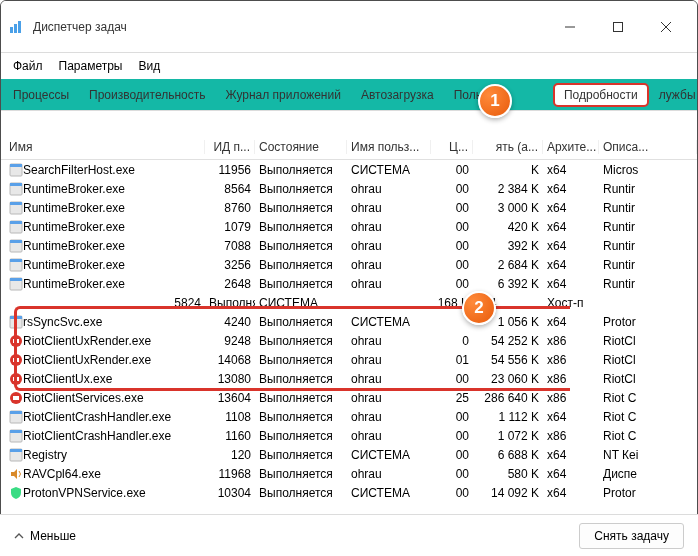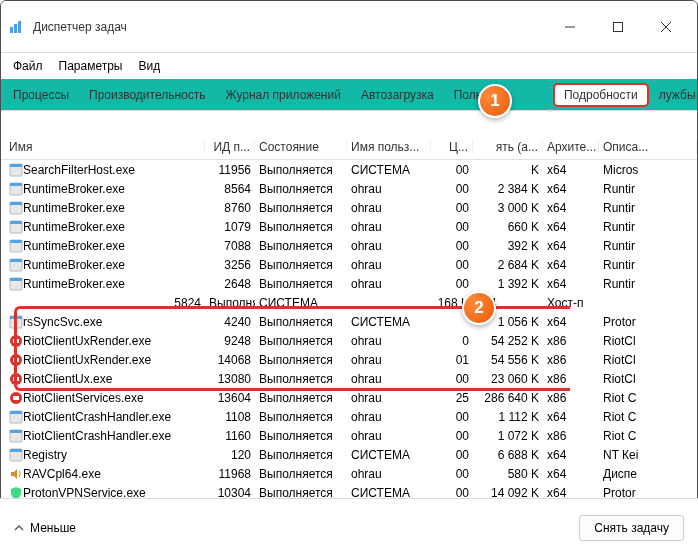--- a/index.html
+++ b/index.html
@@ -19,21 +19,21 @@
   .grid-head, .row { display: grid; grid-template-columns: 200px 50px 92px 84px 42px 70px 56px auto; }
   .grid-head { height: 26px; border-bottom: 1px solid #e0e0e0; align-items: center; font-size: 12px; color: #333; padding-left: 4px; margin-top: 23px; }
   .grid-head .hcell { padding: 0 4px; white-space: nowrap; overflow: hidden; text-overflow: clip; border-right: 1px solid #f0f0f0; }
   .grid-head .hcell.num { text-align: right; }
   .rows { overflow: hidden; }
   .row { height: 19px; align-items: center; font-size: 12px; padding-left: 4px; }
   .cell { padding: 0 4px; white-space: nowrap; overflow: hidden; }
   .cell.num { text-align: right; }
   .cell.name { display: flex; align-items: center; }
   .ficon { width: 14px; height: 14px; flex-shrink: 0; }
-  .footer { position: absolute; bottom: 0; left: 0; right: 0; height: 58px; border-top: 1px solid #dcdcdc; display: flex; align-items: center; justify-content: space-between; padding: 0 14px; background: #fff; }
+  .footer { position: absolute; bottom: 0; left: 0; right: 0; height: 42px; border-top: 1px solid #dcdcdc; display: flex; align-items: center; justify-content: space-between; padding: 0 14px; background: #fff; }
   .fewer { display: flex; align-items: center; gap: 6px; font-size: 12px; }
   .endtask { padding: 5px 14px; border: 1px solid #ccc; border-radius: 3px; background: #fdfdfd; font-size: 12px; }
   .badge { position: absolute; width: 34px; height: 34px; border-radius: 50%; background: radial-gradient(circle at 30% 30%, #ff8a3a, #e85b0c); border: 2px solid #fff; display: flex; align-items: center; justify-content: center; color: #fff; font-weight: bold; font-size: 17px; box-shadow: 0 2px 5px rgba(0,0,0,.3); z-index: 10; }
   .highlight-box { position: absolute; border: 3px solid #d9342b; border-right: none; border-top-left-radius: 6px; border-bottom-left-radius: 6px; pointer-events: none; z-index: 5; }
 </style>
 </head>
 <body>
 
 <div class="titlebar">
   <svg class="app-icon" viewBox="0 0 16 16">
@@ -145,21 +145,21 @@
           <svg class="ficon" viewBox="0 0 14 14">
             <rect x="1" y="1" width="12" height="12" rx="1" fill="#e8e8e8" stroke="#b8b8b8"></rect>
             <rect x="1" y="1" width="12" height="3" fill="#5aa0e8"></rect>
           </svg>
           <span>RuntimeBroker.exe</span>
         </div>
         <div class="cell num">1079</div>
         <div class="cell">Выполняется</div>
         <div class="cell">ohrau</div>
         <div class="cell num">00</div>
-        <div class="cell num">660 K</div>
+        <div class="cell num">420 K</div>
         <div class="cell">x64</div>
         <div class="cell">Runtir</div>
       </div>
       <div class="row">
         <div class="cell name">
           <svg class="ficon" viewBox="0 0 14 14">
             <rect x="1" y="1" width="12" height="12" rx="1" fill="#e8e8e8" stroke="#b8b8b8"></rect>
             <rect x="1" y="1" width="12" height="3" fill="#5aa0e8"></rect>
           </svg>
           <span>RuntimeBroker.exe</span>
@@ -193,21 +193,21 @@
           <svg class="ficon" viewBox="0 0 14 14">
             <rect x="1" y="1" width="12" height="12" rx="1" fill="#e8e8e8" stroke="#b8b8b8"></rect>
             <rect x="1" y="1" width="12" height="3" fill="#5aa0e8"></rect>
           </svg>
           <span>RuntimeBroker.exe</span>
         </div>
         <div class="cell num">2648</div>
         <div class="cell">Выполняется</div>
         <div class="cell">ohrau</div>
         <div class="cell num">00</div>
-        <div class="cell num">1 392 K</div>
+        <div class="cell num">6 392 K</div>
         <div class="cell">x64</div>
         <div class="cell">Runtir</div>
       </div>
       <div class="row">
         <div class="cell num">5824</div>
         <div class="cell">Выполняется</div>
         <div class="cell">СИСТЕМА</div>
         <div class="cell num"></div>
         <div class="cell num">168 K</div>
         <div class="cell">x64</div>

